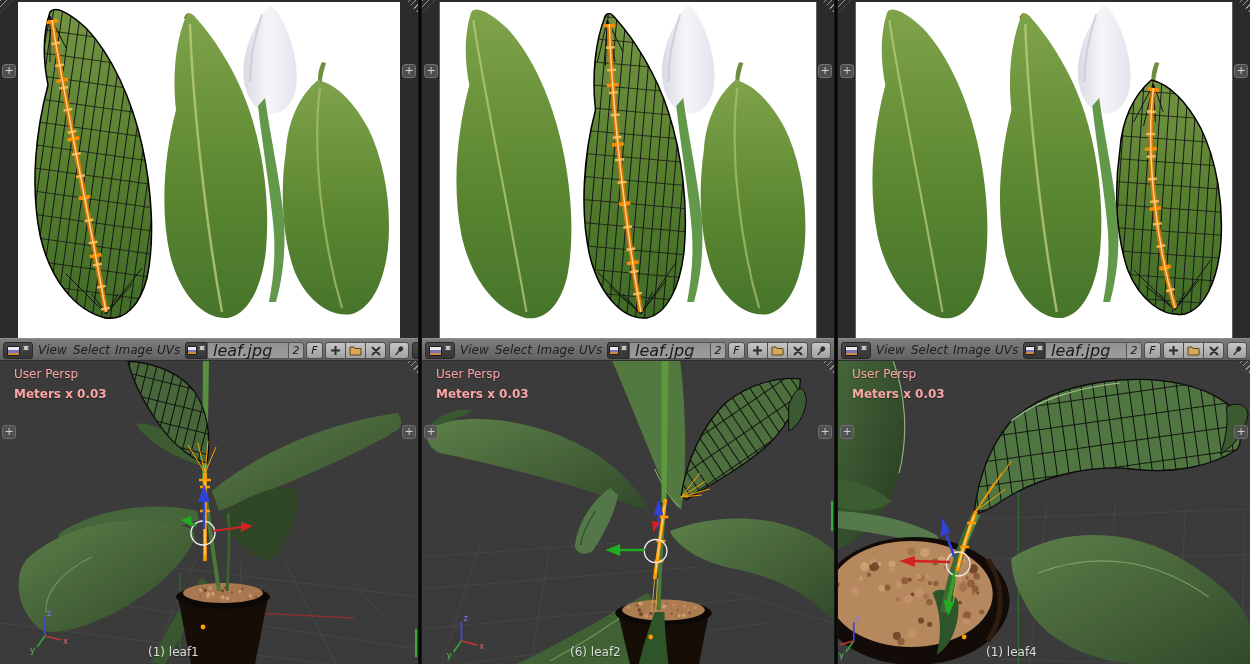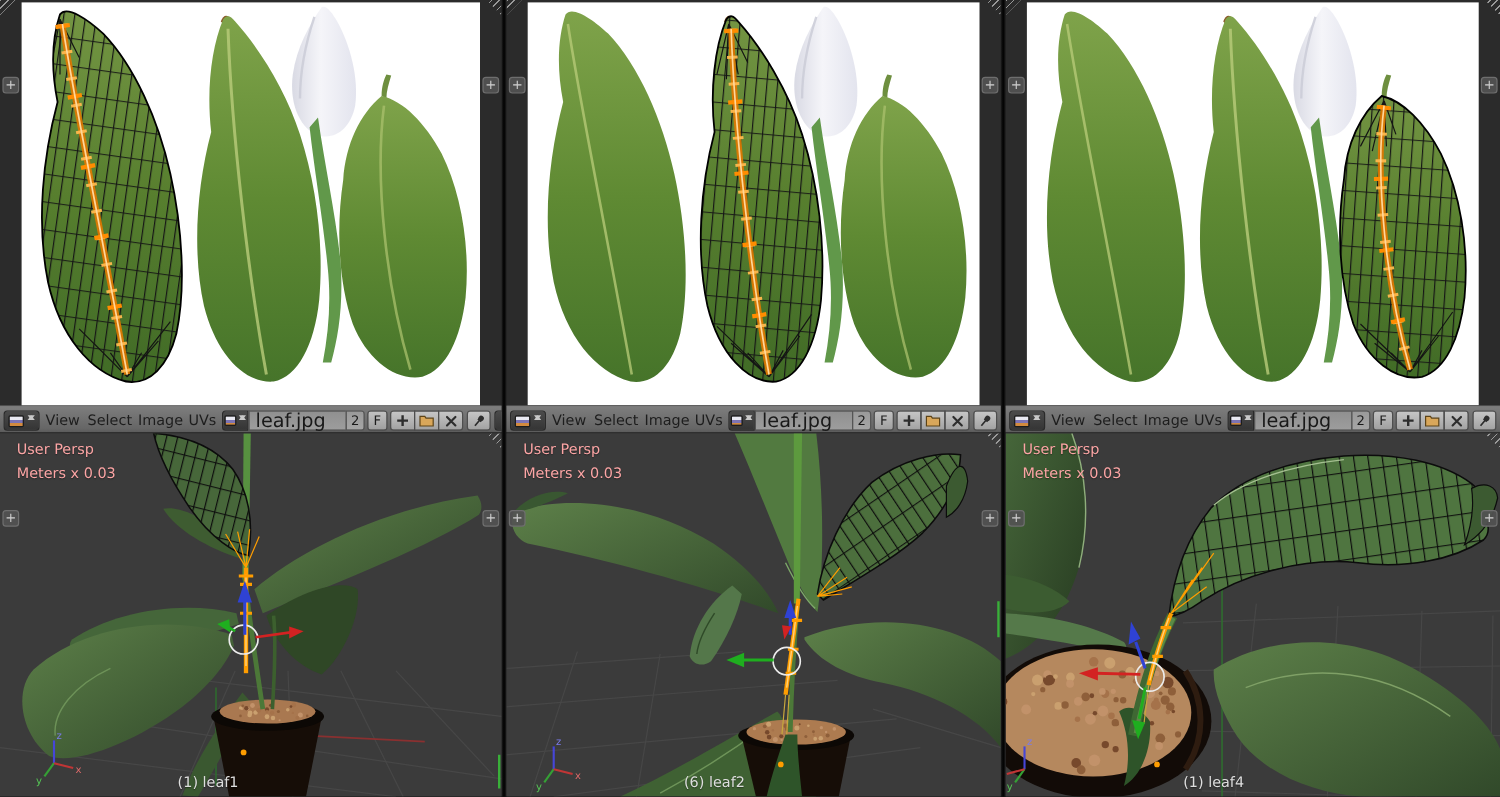--- a/index.html
+++ b/index.html
@@ -8,21 +8,21 @@
          font-family:"DejaVu Sans","Liberation Sans",sans-serif;
          display:grid;grid-template-columns:418px 4px 412px 4px 412px;}
   .vsep{background:linear-gradient(90deg,#1e1e1e,#000 50%,#1e1e1e);height:664px;}
   .column{position:relative;width:100%;height:664px;display:flex;flex-direction:column;}
   
   .uv-area{position:relative;height:338px;background:#2b2b2b;overflow:hidden;}
   .uv-canvas,.vp-canvas{position:absolute;inset:0;}
   .uv-canvas svg,.vp-canvas svg{display:block;width:100%;height:100%;}
   
   .header{position:relative;height:23px;background:linear-gradient(#7d7d7d,#666 85%,#5c5c5c);
-          border-top:1px solid #8f8f8f;border-bottom:1px solid #2f2f2f;overflow:hidden;flex:none;}
+          border-top:1px solid #8f8f8f;border-bottom:1px solid #2f2f2f;overflow:hidden;flex:none;font-style:italic;}
   .header *{position:absolute;top:3px;height:17px;}
   .hbtn{background:linear-gradient(#4a4a4a,#353535);border:1px solid #2a2a2a;border-radius:3px;
         display:flex;align-items:center;justify-content:center;gap:2px;}
   .editor-type{left:3px;width:30px;}
   .mini-img{position:static;width:13px;height:10px;border-radius:1.5px;border:1px solid #1c1c1c;
             background:linear-gradient(180deg,#e9e9f2 0 3px,#7d74b4 3px 5.5px,#d28a3e 5.5px 10px);}
   .updown{position:static;display:flex;flex-direction:column;gap:1px;width:7px;align-items:center;height:auto;}
   .updown i{width:0;height:0;border-left:3px solid transparent;border-right:3px solid transparent;}
   .updown i.up{border-bottom:4px solid #c9c9c9;}
   .updown i.dn{border-top:4px solid #c9c9c9;}
@@ -42,21 +42,21 @@
   .g1{left:345px;border-radius:0;}
   .g2{left:365px;border-radius:0 3px 3px 0;}
   .pinb{left:389px;width:20px;background:linear-gradient(#c6c6c6,#a2a2a2);border:1px solid #4e4e4e;
         border-radius:3px;display:flex;align-items:center;justify-content:center;}
   .cutb{left:412px;width:16px;background:linear-gradient(#4a4a4a,#353535);border:1px solid #2a2a2a;border-radius:3px 0 0 3px;}
   .gbtn svg,.pinb svg{position:static;height:auto;}
   
   .vp-area{position:relative;height:303px;background:#3b3b3b;overflow:hidden;}
   .vp-label{position:absolute;color:#fca5a5;font-size:12px;pointer-events:none;text-shadow:0 1px 1px rgba(0,0,0,.4);}
   .lbl-view{left:14px;top:6px;}
-  .lbl-scale{left:14px;top:26px;}
+  .lbl-scale{left:14px;top:26px;font-weight:bold;}
   .lbl-obj{left:148px;bottom:5px;color:#dedede;}
   
   .edge-plus{position:absolute;top:64px;width:14px;height:14px;background:rgba(82,82,82,.92);
              border:1px solid #6e6e6e;border-radius:3px;color:#cfcfcf;font-size:11px;line-height:12px;
              text-align:center;z-index:6;}
   .edge-plus::before{content:"+";}
   .edge-plus.left{left:2px}.edge-plus.right{right:2px}
   .corner{position:absolute;width:15px;height:15px;z-index:6;
           background:repeating-linear-gradient(135deg,rgba(165,165,165,.9) 0 1px,rgba(0,0,0,0) 1px 4.4px);}
   .corner.tr{top:0;right:0;clip-path:polygon(100% 0,15% 0,100% 85%);}

